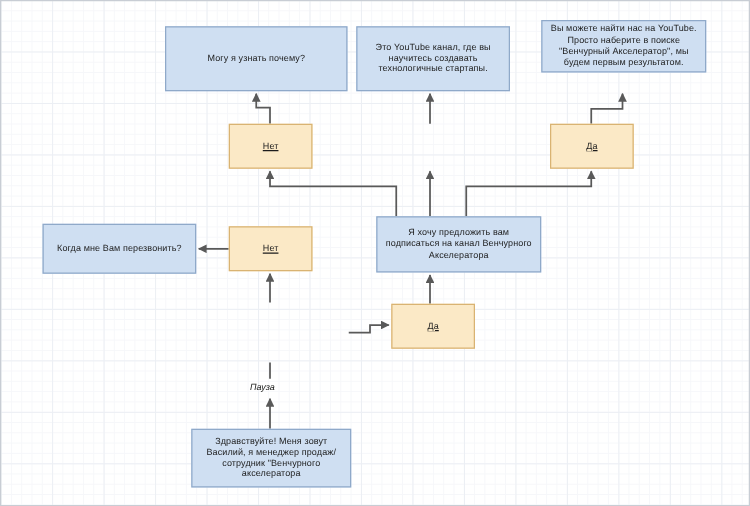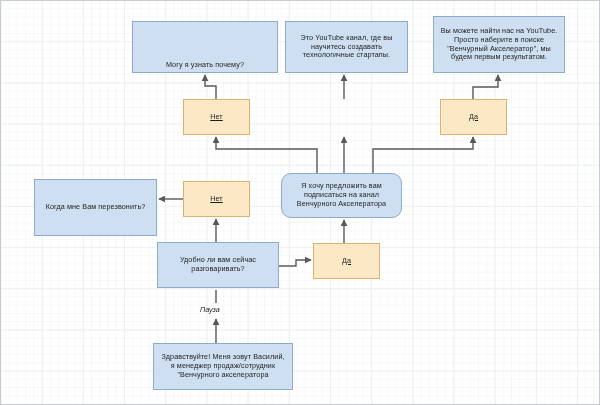--- a/index.html
+++ b/index.html
@@ -102,60 +102,57 @@
       <path d="M 182 198 L 158 198"></path>
 
       <path d="M 215 342 L 215 318"></path>
     </g>
     <g fill="none" stroke="#595959" stroke-width="1.4">
 
       <path d="M 215 302 L 215 289"></path>
     </g>
   </svg>
 
-  <div class="node blue" style="left:131px; top:20px; width:146px; height:52px; font-size:7.2px;align-items:flex-end;">
+  <div class="node blue" style="left:131px; top:20px; width:146px; height:52px; font-size:7.2px;">
     <span>Могу я узнать почему?</span>
   </div>
 
   <div class="node blue" style="left:284px; top:20px; width:123px; height:52px; font-size:7.2px;">
     <span>Это YouTube канал, где вы научитесь создавать технологичные стартапы.</span>
   </div>
 
-  <div class="node blue" style="left:432px; top:15px; width:132px; height:57px; font-size:7.2px;">
+  <div class="node blue" style="left:432px; top:15px; width:132px; height:42px; font-size:7.2px;">
     <span>Вы можете найти нас на YouTube. Просто наберите в поиске "Венчурный Акселератор", мы будем первым результатом.</span>
   </div>
 
   <div class="node yellow" style="left:182px; top:98px; width:67px; height:36px; font-size:7.2px;">
     <span>Нет</span>
   </div>
 
 
   <div class="node yellow" style="left:439px; top:98px; width:67px; height:36px; font-size:7.2px;">
     <span>Да</span>
   </div>
 
-  <div class="node blue" style="left:280px; top:172px; width:121px; height:45px; font-size:7.2px;border-radius:10px;">
+  <div class="node blue" style="left:300px; top:172px; width:132px; height:45px; font-size:7.2px;">
     <span>Я хочу предложить вам подписаться на канал Венчурного Акселератора</span>
   </div>
 
-  <div class="node blue" style="left:33px; top:178px; width:123px; height:57px; font-size:7.2px;">
+  <div class="node blue" style="left:33px; top:178px; width:123px; height:40px; font-size:7.2px;">
     <span>Когда мне Вам перезвонить?</span>
   </div>
 
   <div class="node yellow" style="left:182px; top:180px; width:67px; height:36px; font-size:7.2px;">
     <span>Нет</span>
   </div>
 
-  <div class="node blue" style="left:156px; top:241px; width:122px; height:46px; font-size:7.2px;">
-    <span>Удобно ли вам сейчас разговаривать?</span>
-  </div>
 
   <div class="node yellow" style="left:312px; top:242px; width:67px; height:36px; font-size:7.2px;">
     <span>Да</span>
   </div>
 
-  <div class="node blue" style="left:152px; top:342px; width:140px; height:47px; font-size:7.2px;">
+  <div class="node blue" style="left:152px; top:342px; width:128px; height:47px; font-size:7.2px;">
     <span>Здравствуйте! Меня зовут Василий, я менеджер продаж/сотрудник "Венчурного акселератора</span>
   </div>
 
   <div class="edge-label" style="left:199px; top:304px; font-size:7.2px;font-style:italic;">Пауза</div>
 
 </div>
 
 </body></html>

